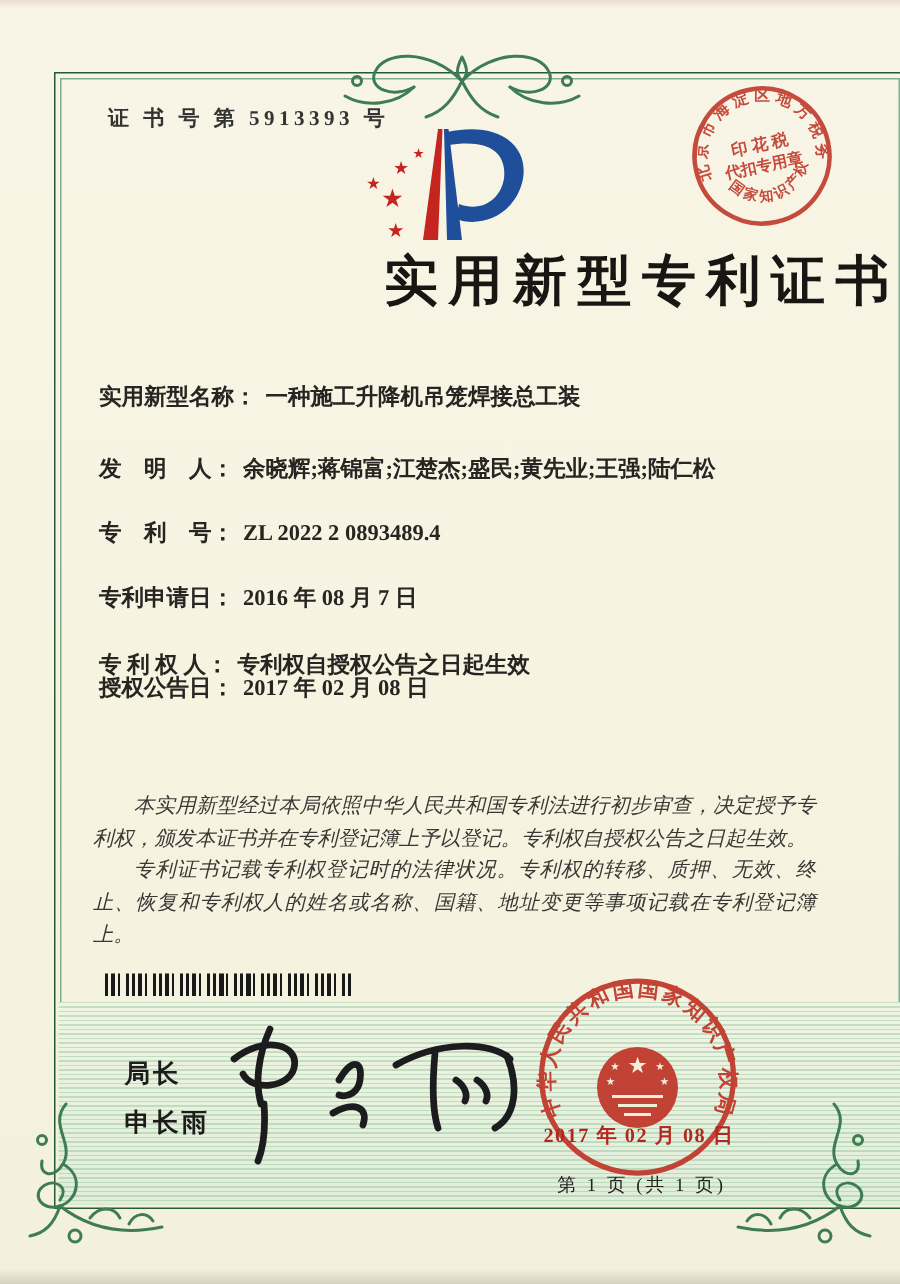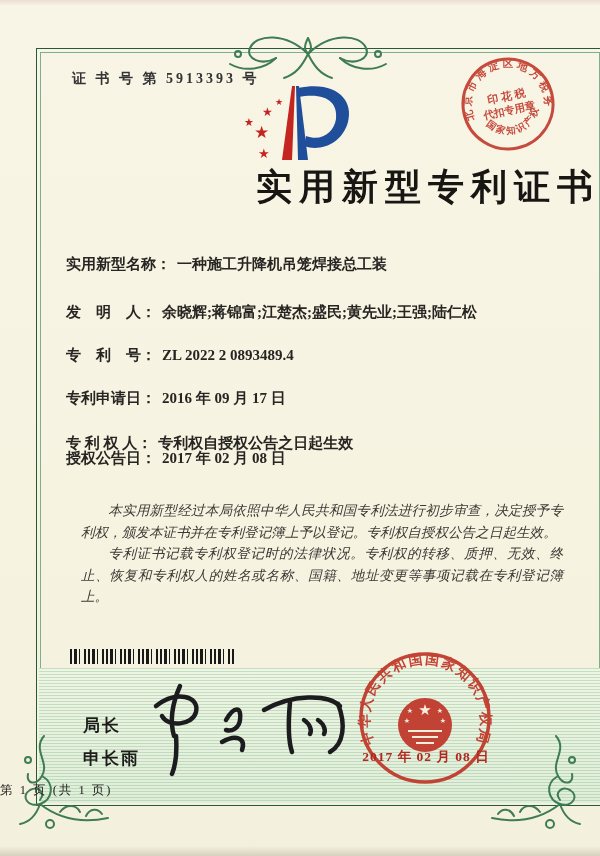--- a/index.html
+++ b/index.html
@@ -34,44 +34,44 @@
   .title{position:absolute;left:0;top:163px;width:600px;text-align:right;
     font-size:36px;font-weight:bold;letter-spacing:7px;color:#171613;}
 
   .fields{position:absolute;left:66px;top:0;width:480px;font-size:15px;
     font-weight:600;color:#262522;}
   .frow{position:absolute;left:0;white-space:nowrap;}
   .frow .lab{white-space:pre;margin-top:12px;}
   .frow .val{margin-left:6px;}
   .r1{top:255px}.r2{top:303px}.r3{top:346px}.r4{top:389px}.r5{top:434px}.r6{top:449px}
 
-  .paras{position:absolute;left:62px;top:500px;width:482px;margin-left:19px;}
+  .paras{position:absolute;left:62px;top:526px;width:482px;}
   .paras p{margin:0;text-indent:2em;text-align:justify;
     font-size:13.6px;line-height:21.6px;color:#3a3834;font-style:italic;}
 
   .barcode{position:absolute;left:70px;top:649px;width:164px;height:15px;
     background:repeating-linear-gradient(90deg,
       #191919 0 2px,transparent 2px 4px,
       #191919 4px 7px,transparent 7px 9px,
       #191919 9px 10px,transparent 10px 14px,
       #191919 14px 16px,transparent 16px 18px);}
 
   .signer{position:absolute;left:83px;top:704px;font-size:17px;font-weight:bold;
     color:#1d1c1a;font-family:"Liberation Sans","DejaVu Sans",sans-serif;}
-  .signer div{margin-bottom:10px;letter-spacing:2px;margin-top:10px;}
+  .signer div{margin-bottom:10px;letter-spacing:2px;}
 
   .signature{position:absolute;left:142px;top:676px;}
 
   .seal-big{position:absolute;left:350px;top:643px;opacity:0.94;}
   .seal-date{position:absolute;left:358px;top:748px;width:136px;text-align:center;
     font-size:13.5px;font-weight:bold;color:#b3271e;letter-spacing:1px;white-space:nowrap;}
 
   .tax-stamp{position:absolute;left:452px;top:48px;opacity:0.9;transform:rotate(-12deg);}
 
-  .footer{position:absolute;left:0;top:782px;width:484px;text-align:left;
+  .footer{position:absolute;left:0;top:782px;width:484px;text-align:right;
     font-size:12.5px;color:#23221f;letter-spacing:2px;}
 
   .ornament-top{position:absolute;left:168px;top:24px;}
   .flourish-bl{position:absolute;left:16px;top:732px;}
   .flourish-br{position:absolute;left:484px;top:732px;transform:scale(-1,1);}
 </style>
 </head>
 <body>
 
 <div class="paper">
@@ -161,21 +161,21 @@
     <div class="frow r1">
       <span class="lab">实用新型名称：</span><span class="val">一种施工升降机吊笼焊接总工装</span>
     </div>
     <div class="frow r2">
       <span class="lab">发　明　人：</span><span class="val">余晓辉;蒋锦富;江楚杰;盛民;黄先业;王强;陆仁松</span>
     </div>
     <div class="frow r3">
       <span class="lab">专　利　号：</span><span class="val">ZL 2022 2 0893489.4</span>
     </div>
     <div class="frow r4">
-      <span class="lab">专利申请日：</span><span class="val">2016 年 09 月 17 日</span>
+      <span class="lab">专利申请日：</span><span class="val">2016 年 08 月 7 日</span>
     </div>
     <div class="frow r5">
       <span class="lab">专 利 权 人：</span><span class="val">专利权自授权公告之日起生效</span>
     </div>
     <div class="frow r6">
       <span class="lab">授权公告日：</span><span class="val">2017 年 02 月 08 日</span>
     </div>
   </div>
 
   <div class="paras">

